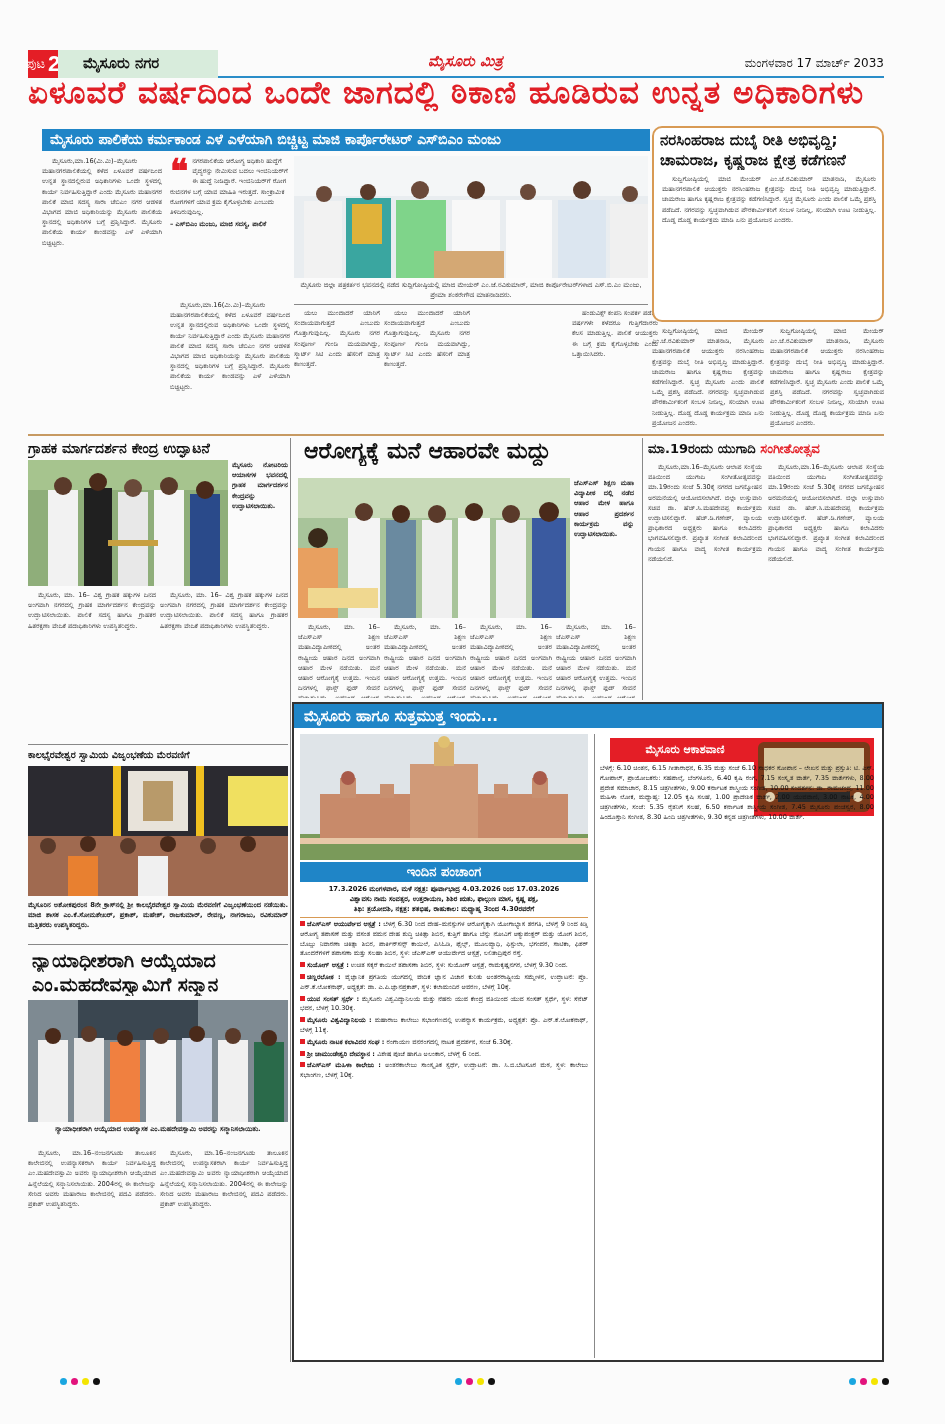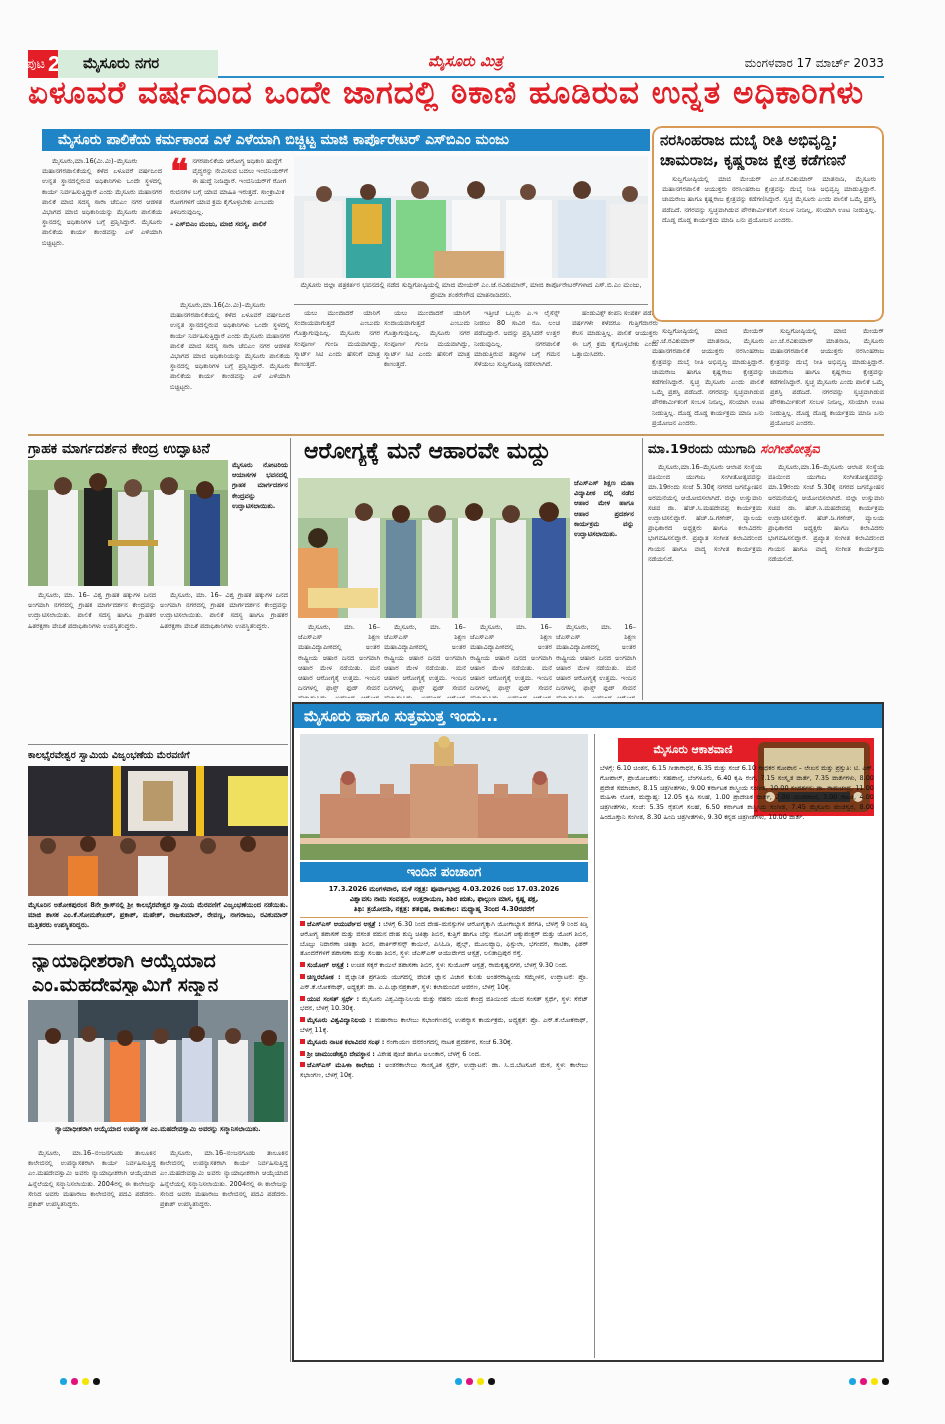--- a/index.html
+++ b/index.html
@@ -6,47 +6,47 @@
   body { width: 945px; height: 1424px; background: #fbfbfb; font-family: "DejaVu Sans", sans-serif; position: relative; overflow: hidden; color: #111; }
   .page { position: absolute; left: 28px; top: 50px; width: 856px; height: 1312px; }
   .mast { position: absolute; left: 0; top: 0; width: 856px; height: 28px; border-bottom: 2px solid #2a8dc8; }
   .pagenum { position: absolute; left: 0; top: 0; width: 30px; height: 28px; background: #e41e26; color: #fff; display: flex; align-items: center; justify-content: center; gap: 3px; }
   .pagenum .lbl { font-size: 13px; }
   .pagenum .num { font-size: 22px; font-weight: bold; font-family: "Liberation Sans", sans-serif; }
   .section { position: absolute; left: 30px; top: 0; width: 160px; height: 28px; background: #d8ecdc; font-size: 15px; font-weight: bold; padding: 4px 25px; }
   .brand { position: absolute; left: 400px; top: 2px; font-size: 15px; font-weight: bold; font-style: italic; color: #d71a20; }
   .date { position: absolute; right: 0; top: 6px; font-size: 12px; }
   .headline { position: absolute; left: 0; top: 22px; width: 856px; font-size: 31px; font-weight: bold; color: #e01f26; letter-spacing: 1px; line-height: 40px; white-space: nowrap; overflow: hidden; }
-  .strap { position: absolute; left: 14px; top: 79px; width: 608px; height: 22px; background: #1f85c7; color: #fff; font-size: 14px; font-weight: bold; padding: 2px 16px; white-space: nowrap; overflow: hidden; }
+  .strap { position: absolute; left: 14px; top: 79px; width: 608px; height: 22px; background: #1f85c7; color: #fff; font-size: 14px; font-weight: bold; padding: 2px 8px; white-space: nowrap; overflow: hidden; }
   .col { position: absolute; font-size: 6.6px; line-height: 10.2px; color: #222; text-align: justify; overflow: hidden; }
   .col p { text-indent: 10px; }
   .rule-v { position: absolute; width: 1px; background: #888; }
   .rule-h { position: absolute; height: 1px; background: #888; }
   .photo { position: absolute; overflow: hidden; }
   .caption { position: absolute; font-size: 6.8px; line-height: 10px; text-align: center; color: #222; overflow: hidden; }
   .box-orange { position: absolute; border: 2px solid #d89a54; border-radius: 10px; background: #fff; }
   .subhead { position: absolute; font-weight: bold; color: #111; white-space: nowrap; overflow: hidden; }
   .quote { position: absolute; font-size: 6.6px; line-height: 10.2px; color: #222; overflow: hidden; }
   .quote .mark { float: left; font-size: 34px; line-height: 30px; color: #e41e26; font-weight: bold; margin-right: 4px; font-family: "DejaVu Serif", serif; }
   .today { position: absolute; left: 264px; top: 652px; width: 592px; height: 660px; border: 2px solid #333; background: #fff; }
   .today-bar { position: absolute; left: 0; top: 0; width: 588px; height: 24px; background: #1f85c7; color: #fff; font-size: 15px; font-weight: bold; padding: 3px 10px; }
   .panchanga-bar { position: absolute; left: 6px; top: 158px; width: 288px; height: 20px; background: #1f85c7; color: #fff; font-size: 13px; font-weight: bold; text-align: center; line-height: 20px; }
   .panchanga { position: absolute; left: 6px; top: 180px; width: 288px; font-size: 6.8px; line-height: 10px; text-align: center; font-weight: bold; }
   .events { position: absolute; left: 6px; top: 216px; width: 288px; font-size: 6.5px; line-height: 9.8px; text-align: justify; }
   .events .ev { margin-bottom: 2px; }
   .events .sq { display: inline-block; width: 5px; height: 5px; background: #e41e26; margin-right: 2px; }
   .events b { font-weight: bold; }
-  .radio-head { position: absolute; left: 324px; top: 34px; width: 150px; height: 24px; background: #e41e26; color: #fff; font-size: 11px; font-weight: bold; text-align: center; line-height: 24px; }
+  .radio-head { position: absolute; left: 316px; top: 34px; width: 150px; height: 24px; background: #e41e26; color: #fff; font-size: 11px; font-weight: bold; text-align: center; line-height: 24px; }
   .radio-img { position: absolute; left: 460px; top: 34px; width: 120px; height: 78px; background: #e41e26; padding: 4px; }
   .radio-body { position: absolute; left: 306px; top: 60px; width: 274px; font-size: 6.5px; line-height: 9.8px; text-align: justify; }
   .dots { position: absolute; top: 1378px; display: flex; gap: 4px; }
   .dots span { width: 7px; height: 7px; border-radius: 50%; display: inline-block; }
   .c { background: #19a6e0; } .m { background: #e2127c; } .y { background: #f4e500; } .k { background: #111; }
   .pic-fill { width: 100%; height: 100%; }
-  .redtxt { color: #e41e26; font-style: italic; }
+  .redtxt { color: #e41e26; }
 </style>
 </head>
 <body>
 
 <div class="page">
 
   <div class="mast">
     <div class="pagenum">
       <span class="lbl">ಪುಟ</span>
       <span class="num">2</span>
@@ -94,23 +94,20 @@
     </svg>
   </div>
   <div class="caption" style="left:266px;top:230px;width:354px;height:22px;">ಮೈಸೂರು ಜಿಲ್ಲಾ ಪತ್ರಕರ್ತರ ಭವನದಲ್ಲಿ ನಡೆದ ಸುದ್ದಿಗೋಷ್ಠಿಯಲ್ಲಿ ಮಾಜಿ ಮೇಯರ್ ಎಂ.ಜೆ.ರವಿಕುಮಾರ್, ಮಾಜಿ ಕಾರ್ಪೊರೇಟರ್‌ಗಳಾದ ಎಸ್.ಬಿ.ಎಂ ಮಂಜು, ಪ್ರೇಮಾ ಶಂಕರೇಗೌಡ ಮಾತನಾಡಿದರು.</div>
   <div class="rule-h" style="left:266px;top:254px;width:354px;"></div>
 
   <div class="col" style="left:266px;top:258px;width:86px;height:130px;">
       <p>ಯಲು ಮುಂದಾದರೆ ಯಾರಿಗೆ ಸಂದಾಯವಾಗುತ್ತದೆ ಎಂಬುದು ಗೊತ್ತಾಗುವುದಿಲ್ಲ. ಮೈಸೂರು ನಗರ ಸಂಪೂರ್ಣ ಗುಂಡಿ ಮಯವಾಗಿದ್ದು, ಸ್ಮಾರ್ಟ್ ಸಿಟಿ ಎಂದು ಹೆಸರಿಗೆ ಮಾತ್ರ ಕಾಣುತ್ತದೆ.</p>
     </div>
   <div class="col" style="left:356px;top:258px;width:86px;height:130px;">
       <p>ಯಲು ಮುಂದಾದರೆ ಯಾರಿಗೆ ಸಂದಾಯವಾಗುತ್ತದೆ ಎಂಬುದು ಗೊತ್ತಾಗುವುದಿಲ್ಲ. ಮೈಸೂರು ನಗರ ಸಂಪೂರ್ಣ ಗುಂಡಿ ಮಯವಾಗಿದ್ದು, ಸ್ಮಾರ್ಟ್ ಸಿಟಿ ಎಂದು ಹೆಸರಿಗೆ ಮಾತ್ರ ಕಾಣುತ್ತದೆ.</p>
-    </div>
-  <div class="col" style="left:446px;top:258px;width:86px;height:130px;">
-      <p>ಇತ್ತೀಚೆ ಒಬ್ಬರು ಎ.ಇ ಲೈಸೆನ್ಸ್ ನೀಡಲು 80 ಸಾವಿರ ರೂ. ಲಂಚ ಪಡೆದಿದ್ದಾರೆ. ಅದನ್ನು ಪ್ರಶ್ನಿಸಿದರೆ ಉತ್ತರ ನೀಡುವುದಿಲ್ಲ. ನಗರಪಾಲಿಕೆ ಮಾಡುತ್ತಿರುವ ತಪ್ಪುಗಳ ಬಗ್ಗೆ ಗಮನ ಸೆಳೆಯಲು ಸುದ್ದಿಗೋಷ್ಠಿ ನಡೆಸಲಾಗಿದೆ.</p>
     </div>
   <div class="col" style="left:544px;top:258px;width:86px;height:130px;">
       <p>ಹಂಡುವಿಕ್ಸ್ ಕಂಪನಿ ಸಂಪರ್ಕ ಪಡೆದು ವರ್ಷಗಳೇ ಕಳೆದರೂ ಗುತ್ತಿಗೆದಾರರು ಕೆಲಸ ಮಾಡುತ್ತಿಲ್ಲ. ಪಾಲಿಕೆ ಆಯುಕ್ತರು ಈ ಬಗ್ಗೆ ಕ್ರಮ ಕೈಗೊಳ್ಳಬೇಕು ಎಂದು ಒತ್ತಾಯಿಸಿದರು.</p>
     </div>
 
   <div class="box-orange" style="left:624px;top:76px;width:232px;height:196px;">
     <div class="subhead" style="left:6px;top:2px;font-size:15px;line-height:20px;">ನರಸಿಂಹರಾಜ ದುಬೈ ರೀತಿ ಅಭಿವೃದ್ಧಿ;</div>
     <div class="subhead" style="left:6px;top:22px;font-size:15px;line-height:20px;">ಚಾಮರಾಜ, ಕೃಷ್ಣರಾಜ ಕ್ಷೇತ್ರ ಕಡೆಗಣನೆ</div>
     <div class="col" style="left:8px;top:46px;width:214px;height:144px;">
         <p>ಸುದ್ದಿಗೋಷ್ಠಿಯಲ್ಲಿ ಮಾಜಿ ಮೇಯರ್ ಎಂ.ಜೆ.ರವಿಕುಮಾರ್ ಮಾತನಾಡಿ, ಮೈಸೂರು ಮಹಾನಗರಪಾಲಿಕೆ ಆಯುಕ್ತರು ನರಸಿಂಹರಾಜ ಕ್ಷೇತ್ರವನ್ನು ದುಬೈ ರೀತಿ ಅಭಿವೃದ್ಧಿ ಮಾಡುತ್ತಿದ್ದಾರೆ. ಚಾಮರಾಜ ಹಾಗೂ ಕೃಷ್ಣರಾಜ ಕ್ಷೇತ್ರವನ್ನು ಕಡೆಗಣಿಸಿದ್ದಾರೆ. ಸ್ವಚ್ಛ ಮೈಸೂರು ಎಂದು ಪಾಲಿಕೆ ಒಮ್ಮೆ ಪ್ರಶಸ್ತಿ ಪಡೆದಿದೆ. ನಗರವನ್ನು ಸ್ವಚ್ಛವಾಗಿಡುವ ಪೌರಕಾರ್ಮಿಕರಿಗೆ ಸಂಬಳ ನೀಡಿಲ್ಲ, ಸರಿಯಾಗಿ ಊಟ ನೀಡುತ್ತಿಲ್ಲ. ದೊಡ್ಡ ದೊಡ್ಡ ಕಾರ್ಯಕ್ರಮ ಮಾಡಿ ಏನು ಪ್ರಯೋಜನ ಎಂದರು.</p>

